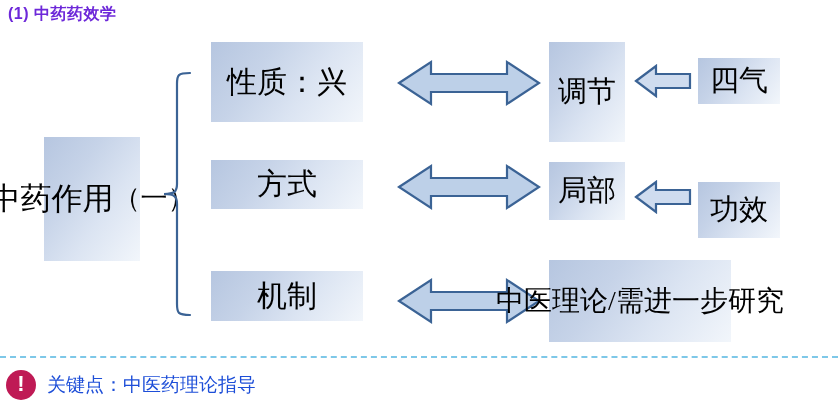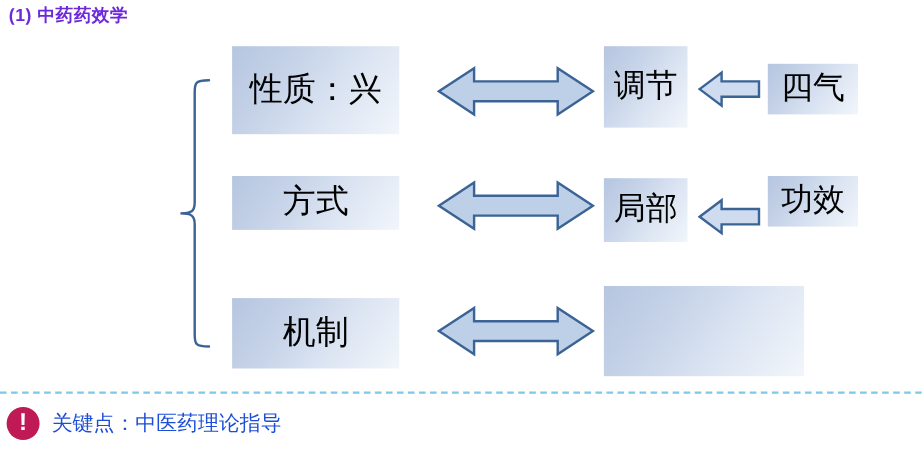--- a/index.html
+++ b/index.html
@@ -85,30 +85,30 @@
     top: 132px;
     width: 152px;
     height: 49px;
     font-size: 30px;
     text-align: center;
   }
   #node-mechanism {
     left: 211px;
     top: 243px;
     width: 152px;
-    height: 64px;
+    height: 50px;
     font-size: 30px;
   }
 
   
   #node-balance {
     left: 549px;
     top: 14px;
     width: 76px;
-    height: 74px;
+    height: 100px;
     font-size: 29px;
     font-family: Liberation Serif, serif;
   }
   #node-scope {
     left: 549px;
     top: 134px;
     width: 76px;
     height: 58px;
     font-size: 29px;
   }
@@ -123,23 +123,23 @@
   
   #node-siqi {
     left: 698px;
     top: 30px;
     width: 82px;
     height: 46px;
     font-size: 29px;
   }
   #node-efficacy {
     left: 698px;
-    top: 132px;
+    top: 154px;
     width: 82px;
-    height: 46px;
+    height: 56px;
     font-size: 29px;
   }
 
   
   .arrow {
     position: absolute;
   }
   #arrow-1 { left: 397px; top: 31px;  width: 144px; height: 48px; }
   #arrow-2 { left: 397px; top: 135px; width: 144px; height: 48px; }
   #arrow-3 { left: 397px; top: 249px; width: 144px; height: 48px; }
@@ -188,20 +188,25 @@
     white-space: nowrap;
   }
 </style>
 </head>
 <body>
 
 <div id="slide-title">(1) 中药药效学</div>
 
 <div id="diagram">
 
+  <div class="node" id="node-root">
+    <span class="ln">中药</span>
+    <span class="ln">作用</span>
+    <span class="ln small">（一）</span>
+  </div>
 
   <div id="brace">
     <svg width="34" height="248" viewBox="0 0 34 248" xmlns="http://www.w3.org/2000/svg">
       <path d="M30 3 C18 3 17 5 17 14 L17 114 C17 122 14 124 4 124 C14 124 17 126 17 134 L17 234 C17 243 18 245 30 245" fill="none" stroke="#3b6395" stroke-width="2.2" stroke-linecap="round"></path>
     </svg>
   </div>
 
   <div class="node" id="node-nature">
     <span class="ln">性质：兴</span>
   </div>
@@ -254,20 +259,22 @@
     <span class="ln">机制</span>
   </div>
 
   <div class="arrow" id="arrow-3">
     <svg width="144" height="48" viewBox="0 0 144 48" xmlns="http://www.w3.org/2000/svg">
       <path d="M2 24 L34 3 L34 15 L110 15 L110 3 L142 24 L110 45 L110 33 L34 33 L34 45 Z" fill="#bdd0e8" stroke="#3b6395" stroke-width="2.2" stroke-linejoin="miter"></path>
     </svg>
   </div>
 
   <div class="node" id="node-theory">
+    <span class="ln">中医理论/需</span>
+    <span class="ln">进一步研究</span>
   </div>
 
 </div>
 
 <div id="divider"></div>
 
 <div id="keypoint">
   <span id="keypoint-icon">
     <span class="bang">!</span>
   </span>

